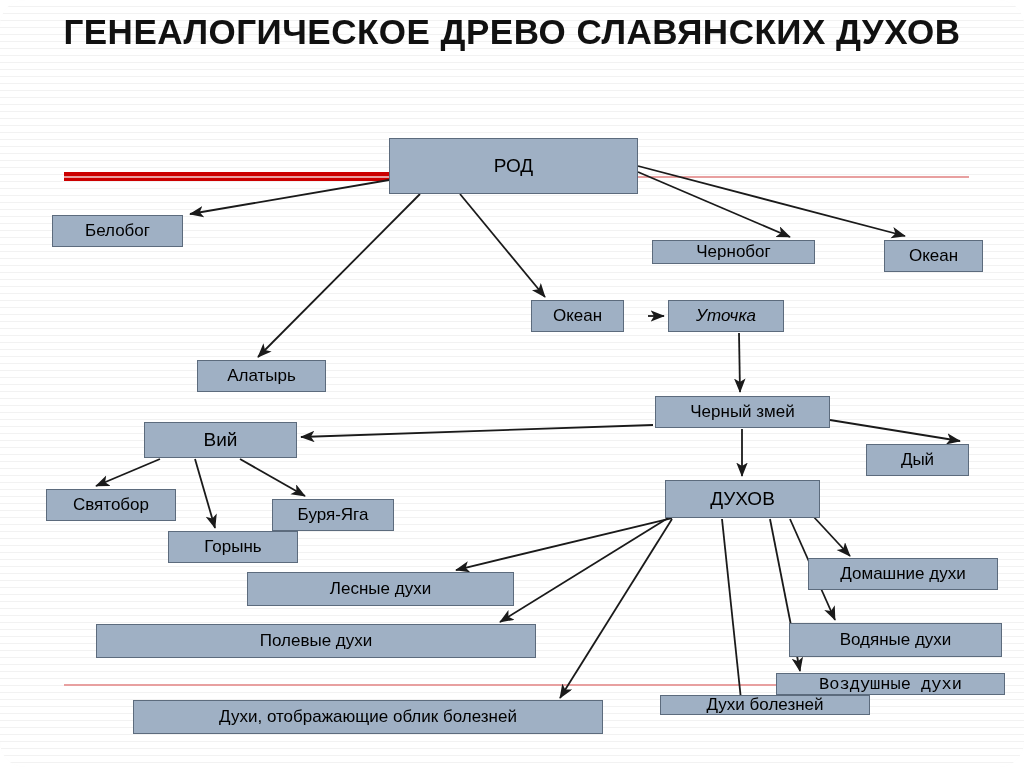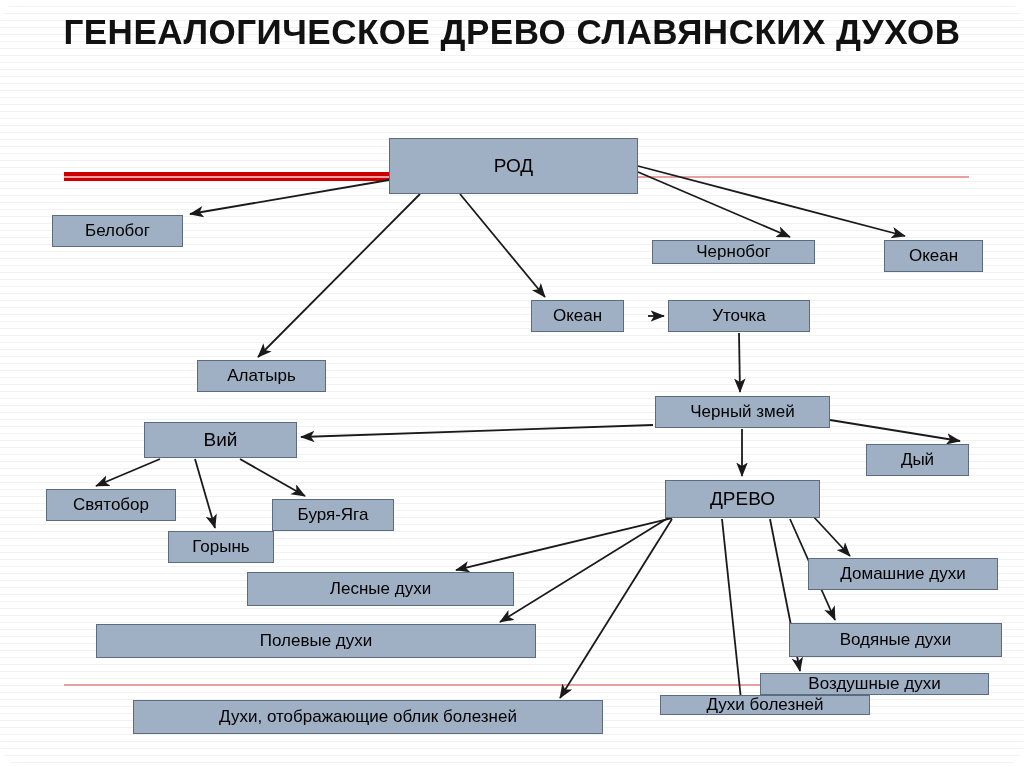--- a/index.html
+++ b/index.html
@@ -122,44 +122,44 @@
   <div class="node big" style="left:389px; top:138px; width:249px; height:56px;">РОД</div>
 
   <div class="node" style="left:52px; top:215px; width:131px; height:32px;">Белобог</div>
 
   <div class="node" style="left:652px; top:240px; width:163px; height:24px;">Чернобог</div>
 
   <div class="node" style="left:884px; top:240px; width:99px; height:32px;">Океан</div>
 
   <div class="node" style="left:531px; top:300px; width:93px; height:32px;">Океан</div>
 
-  <div class="node" style="left:668px; top:300px; width:142px; height:32px;">Уточка</div>
+  <div class="node" style="left:668px; top:300px; width:116px; height:32px;font-style:italic;">Уточка</div>
 
   <div class="node" style="left:197px; top:360px; width:129px; height:32px;">Алатырь</div>
 
   <div class="node" style="left:655px; top:396px; width:175px; height:32px;">Черный змей</div>
 
   <div class="node big" style="left:144px; top:422px; width:153px; height:36px;">Вий</div>
 
   <div class="node" style="left:866px; top:444px; width:103px; height:32px;">Дый</div>
 
   <div class="node" style="left:46px; top:489px; width:130px; height:32px;">Святобор</div>
 
-  <div class="node big" style="left:665px; top:480px; width:155px; height:38px;">ДРЕВО</div>
+  <div class="node big" style="left:665px; top:480px; width:155px; height:38px;">ДУХОВ</div>
 
   <div class="node" style="left:272px; top:499px; width:122px; height:32px;">Буря-Яга</div>
 
-  <div class="node" style="left:168px; top:531px; width:106px; height:32px;">Горынь</div>
+  <div class="node" style="left:168px; top:531px; width:130px; height:32px;">Горынь</div>
 
   <div class="node" style="left:808px; top:558px; width:190px; height:32px;">Домашние духи</div>
 
   <div class="node" style="left:96px; top:624px; width:440px; height:34px;">Полевые духи</div>
 
   <div class="node" style="left:247px; top:572px; width:267px; height:34px;">Лесные духи</div>
 
   <div class="node" style="left:789px; top:623px; width:213px; height:34px;">Водяные духи</div>
 
-  <div class="node" style="left:760px; top:673px; width:229px; height:22px;">Воздушные духи</div>
+  <div class="node" style="left:776px; top:673px; width:229px; height:22px;font-family:Liberation Mono, monospace;">Воздушные духи</div>
 
   <div class="node" style="left:133px; top:700px; width:470px; height:34px;">Духи, отображающие облик болезней</div>
 
   <div class="node" style="left:660px; top:695px; width:210px; height:20px;">Духи болезней</div>
 </div>
 
 </body></html>

